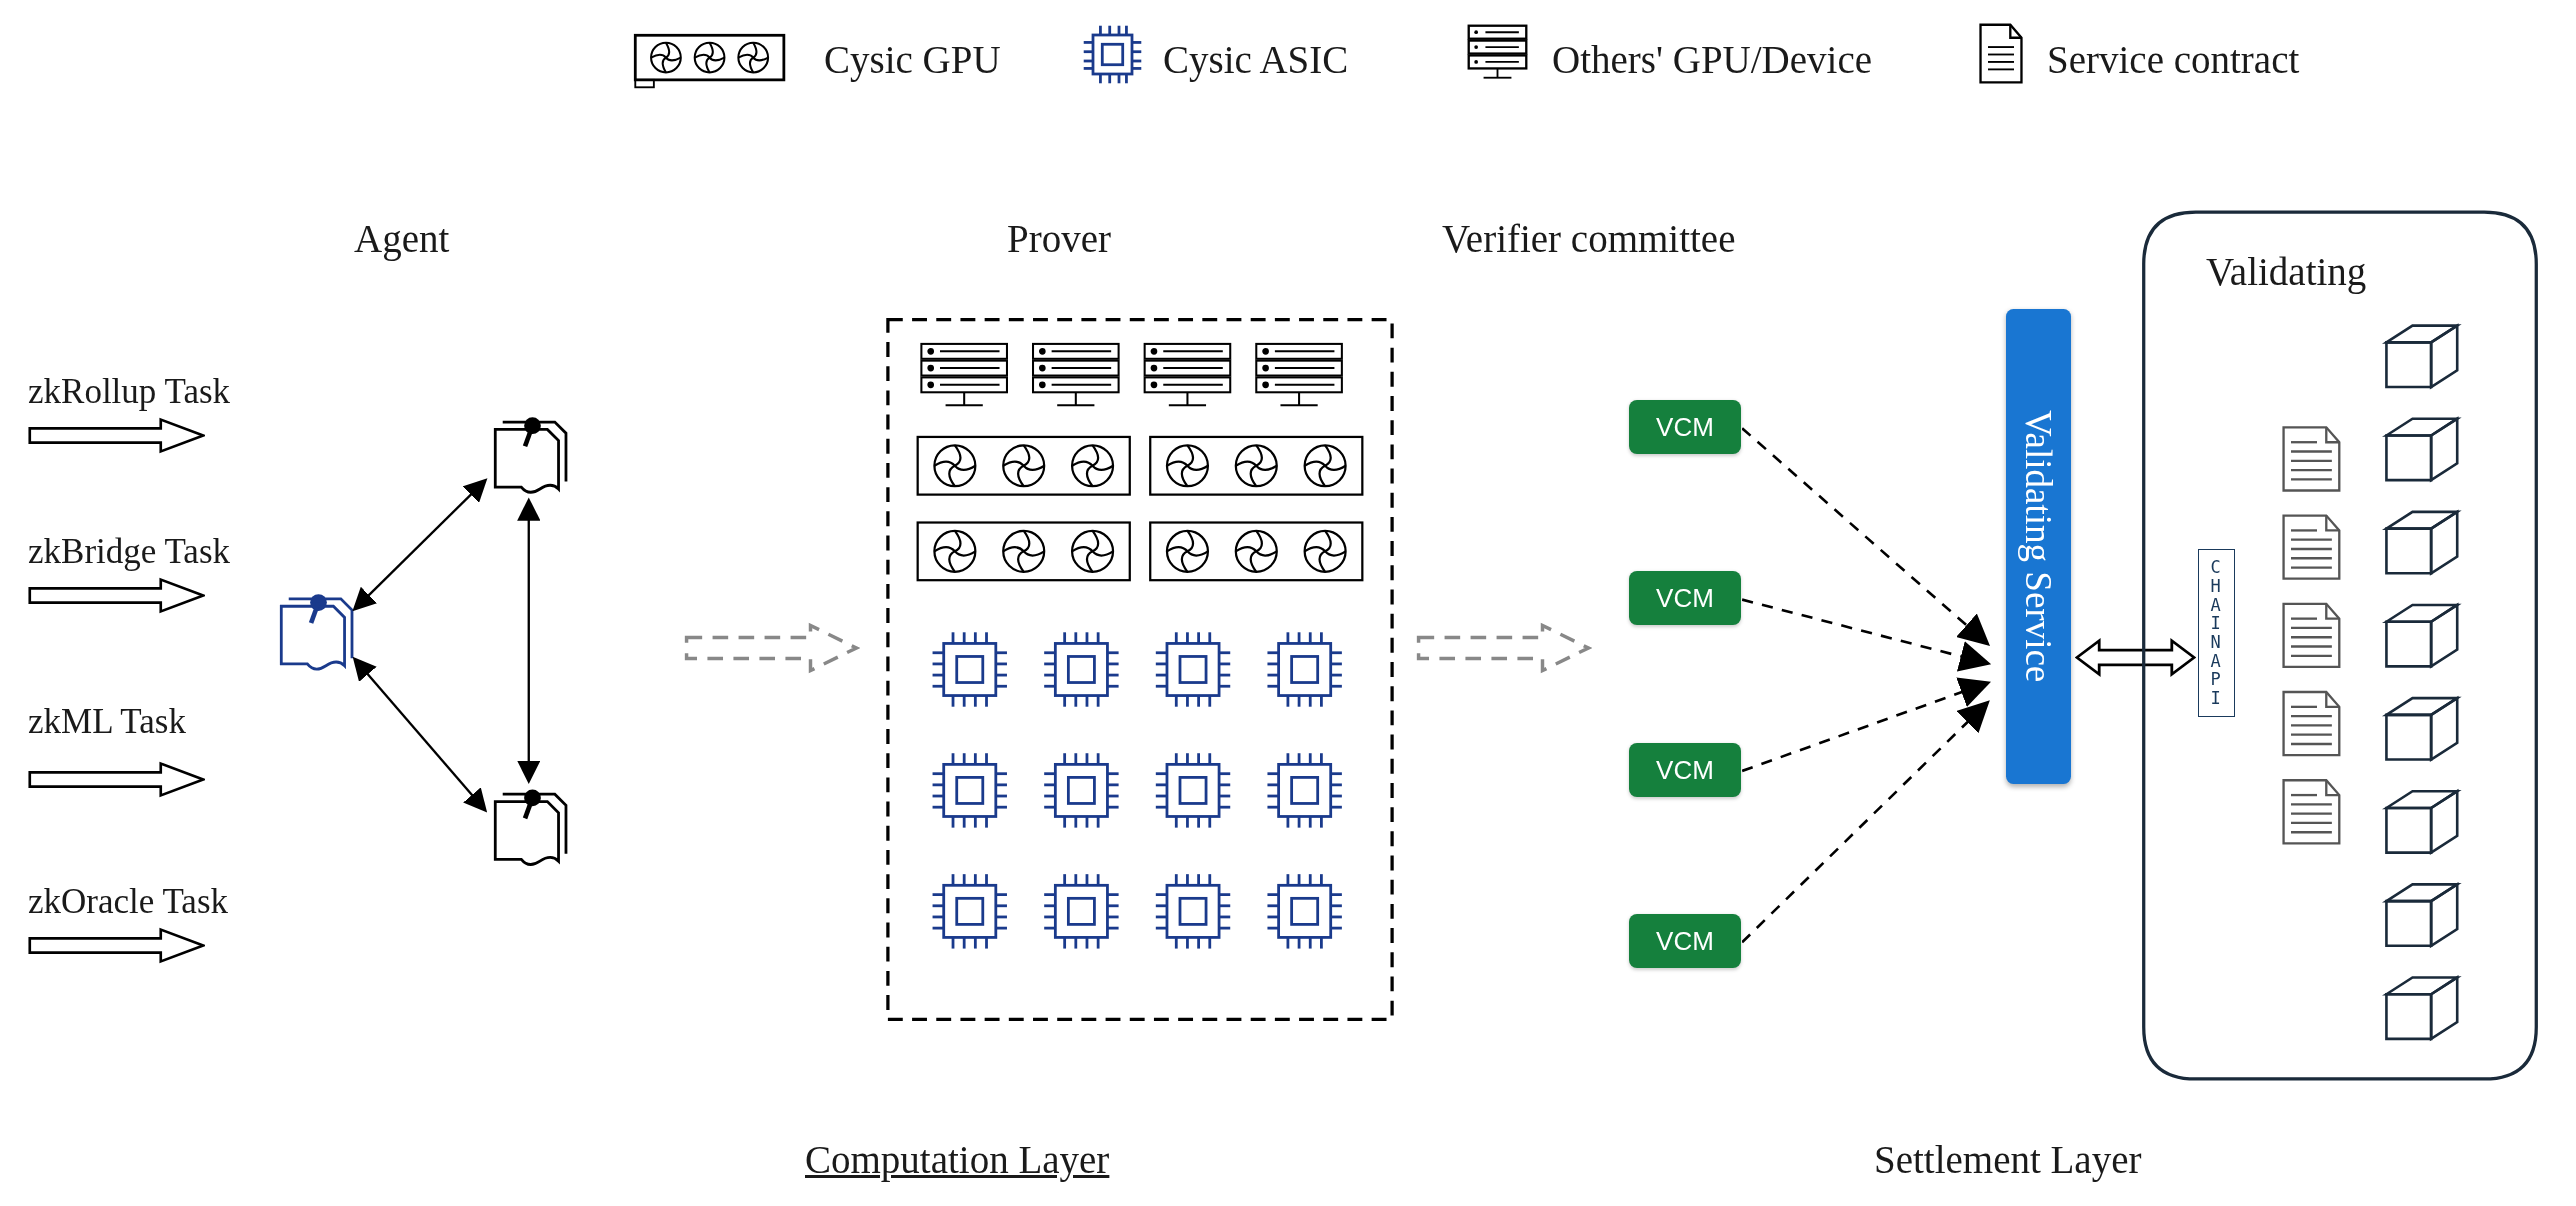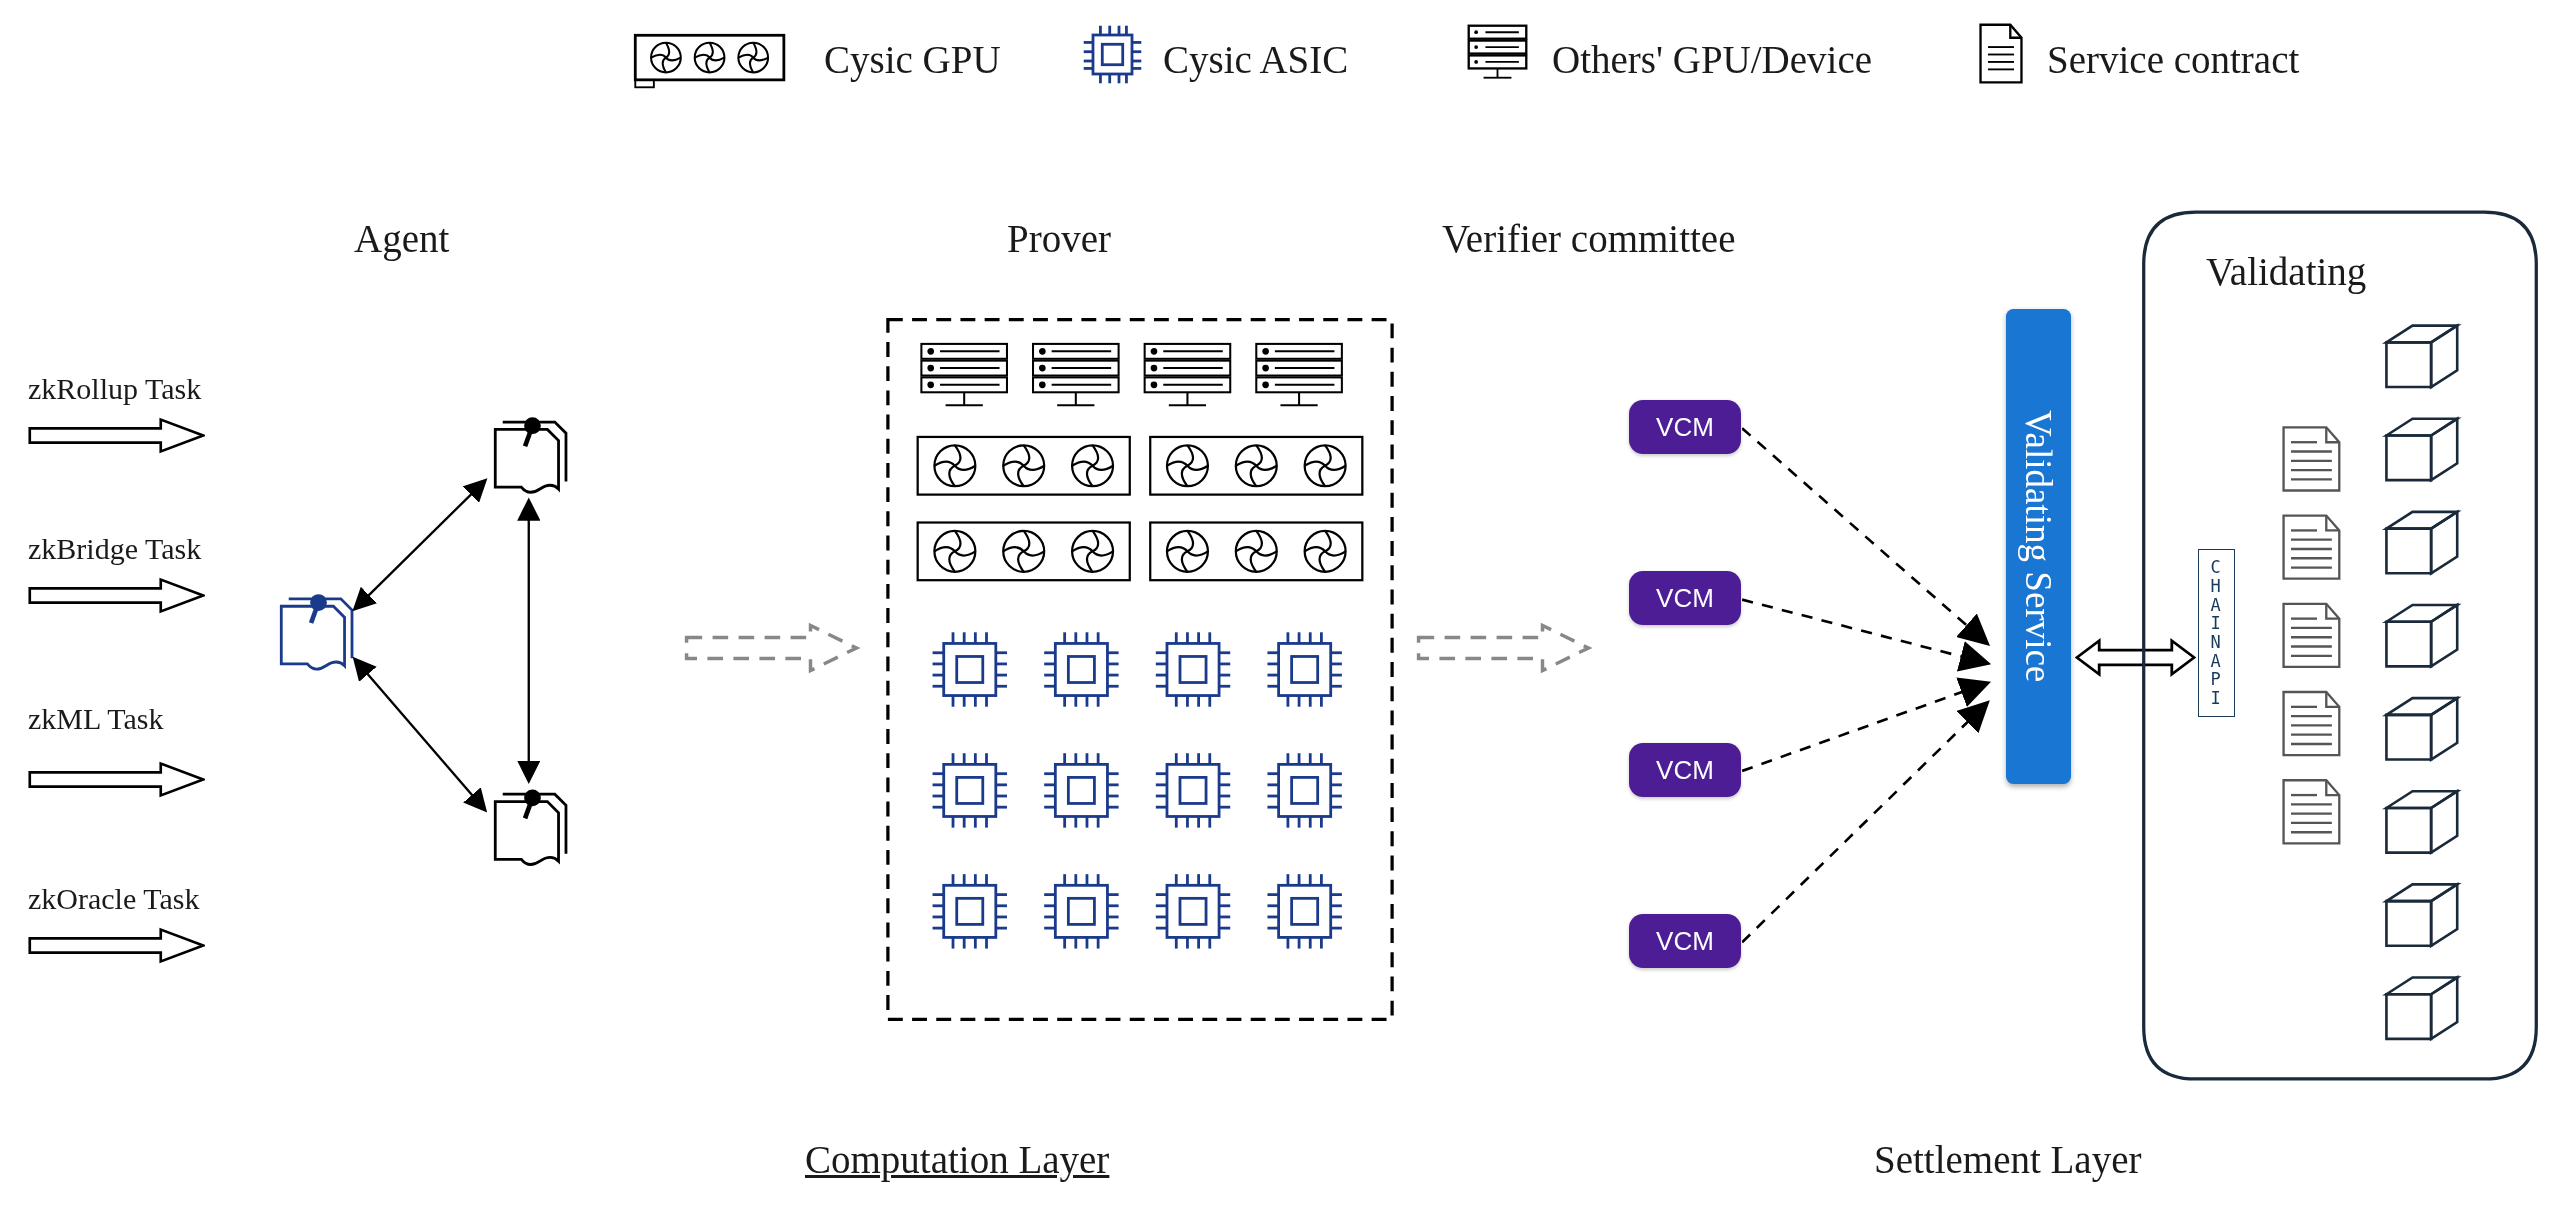--- a/index.html
+++ b/index.html
@@ -1,20 +1,20 @@
 <!DOCTYPE html>
 <html style="font-size:15px"><head>
 <meta charset="utf-8">
 <style>
   * { box-sizing: border-box; margin: 0; padding: 0; }
   body { font-family: Georgia, 'Times New Roman', serif; background: #fff; width: 2576px; height: 1206px; position: relative; }
   .label { font-size: 39px; color: #1a1a1a; position: absolute; }
-  .tasklabel { font-size: 30px; color: #1a1a1a; position: absolute; }
+  .tasklabel { font-size: 35px; color: #1a1a1a; position: absolute; }
   .layerlabel { font-size: 39px; color: #1a1a1a; position: absolute; }
-  .vcm { position: absolute; width: 112px; height: 54px; background: #4c1d95; border-radius: 14px; color: #fff; font-family: Arial, sans-serif; font-size: 26px; display: flex; align-items: center; justify-content: center; box-shadow: 0 1.9px 3.7px rgba(0,0,0,0.2); }
+  .vcm { position: absolute; width: 112px; height: 54px; background: #15803d; border-radius: 8px; color: #fff; font-family: Arial, sans-serif; font-size: 26px; display: flex; align-items: center; justify-content: center; box-shadow: 0 1.9px 3.7px rgba(0,0,0,0.2); }
   .validating { position: absolute; width: 65px; height: 475px; background: #1976d2; border-radius: 7.4px; color: #fff; writing-mode: vertical-rl; text-orientation: mixed; font-family: Georgia, serif; font-size: 37px; display: flex; align-items: center; justify-content: center; box-shadow: 0 2.8px 5.6px rgba(0,0,0,0.3); }
   .chainapi { position: absolute; width: 37px; height: 168px; border: 1.9px solid #1a3a5c; background: #fff; color: #1a3a5c; font-family: monospace; font-size: 17px; letter-spacing: 1.9px; display: flex; flex-direction: column; align-items: center; justify-content: center; line-height: 1.1; }
   .chainapi span { display:block; }
   svg.abs { position: absolute; }
 </style>
 </head>
 <body>
 
 <svg class="abs" style="left:633px; top:26px;" width="168" height="65" viewBox="0 0 180 70">
   <rect x="2" y="10" width="160" height="48" fill="none" stroke="#000" stroke-width="3"></rect>

